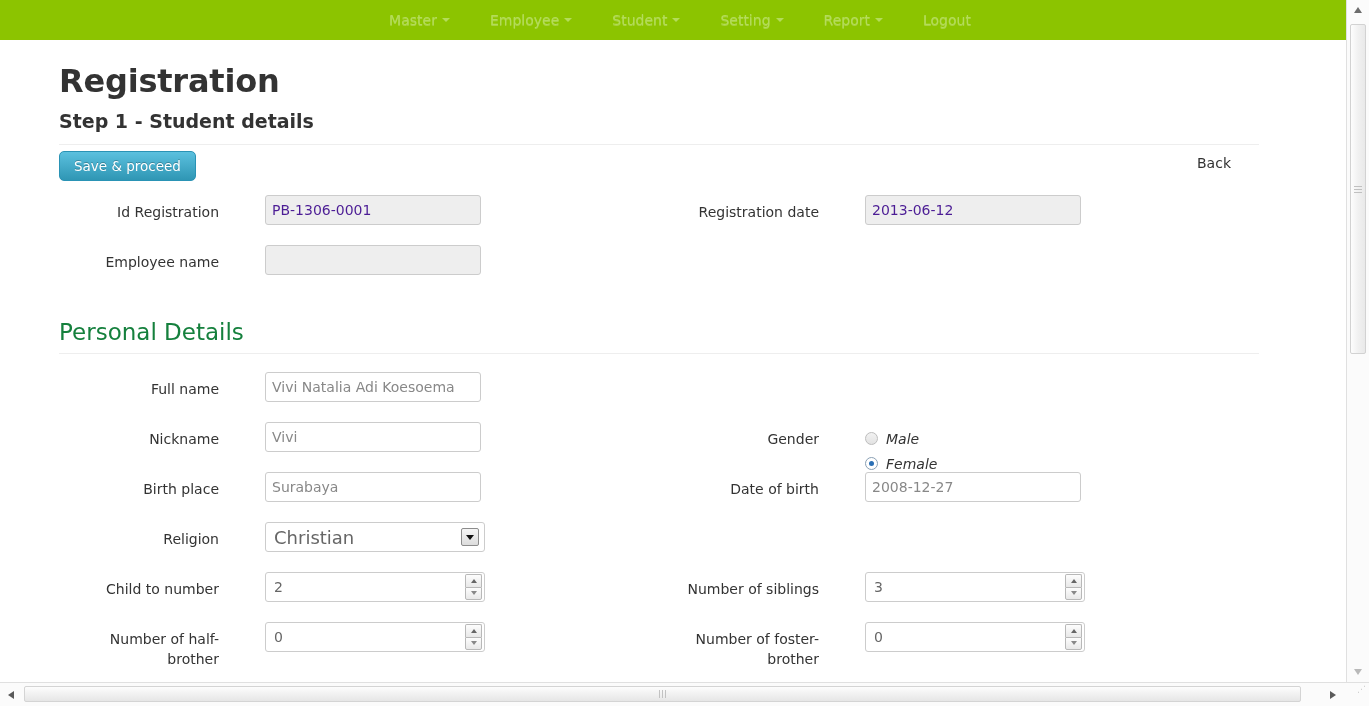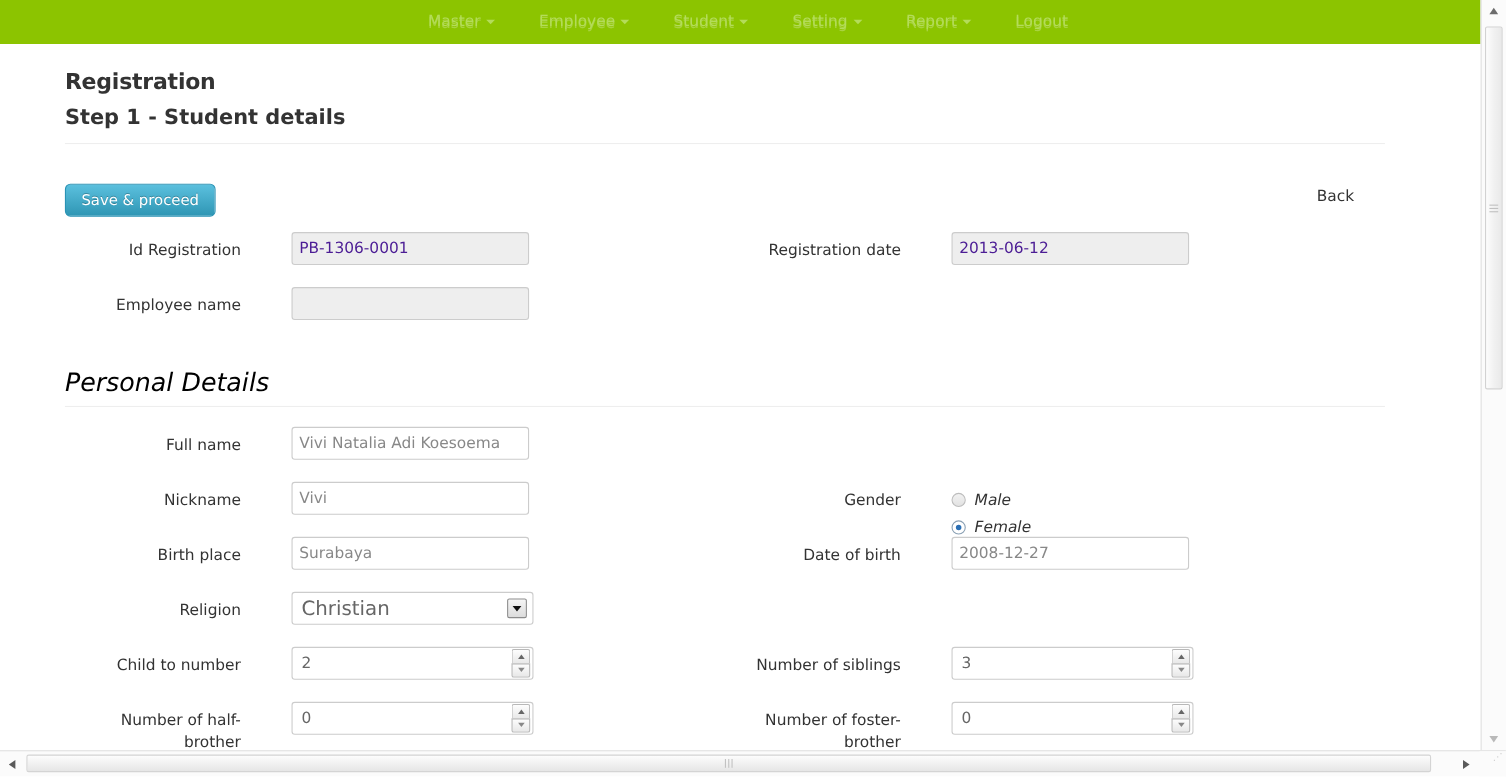--- a/index.html
+++ b/index.html
@@ -68,21 +68,21 @@
     padding: 0;
     overflow: hidden;
   }
   .container {
     width: 1200px;
     margin-left: 59px;
     padding-top: 12px;
   }
 
   h1.page-title {
-    font-size: 20px;
+    font-size: 32px;
     font-weight: bold;
     color: #333333;
     margin: 10px 0 4px 0;
     letter-spacing: -0.2px;
   }
   h2.step-title {
     font-size: 19px;
     font-weight: bold;
     color: #333333;
     margin: 10px 0 12px 0;
@@ -90,21 +90,21 @@
   .hr {
     border-top: 1px solid #eeeeee;
     width: 1200px;
     margin: 6px 0 0 0;
   }
 
   
   .action-row {
     position: relative;
     height: 48px;
-    margin-top: 32px;
+    margin-top: 2px;
   }
   .btn-primary {
     position: absolute;
     left: 0; top: 4px;
     height: 30px;
     padding: 0 14px;
     border: 1px solid #2a93b5;
     border-radius: 5px;
     background: linear-gradient(to bottom, #5bc0de 0%, #2f96b4 100%);
     color: #ffffff;
@@ -291,23 +291,22 @@
   }
   .radio-label {
     font-size: 14px;
     color: #333333;
     font-style: italic;
   }
 
   h2.section-title {
     font-size: 23px;
     font-weight: normal;
-    color: #000000;
+    color: #15803d;
     margin: 24px 0 0 0;
-    font-style: italic;
   }
   .hr-section {
     border-top: 1px solid #eeeeee;
     width: 1200px;
     margin: 8px 0 18px 0;
   }
 
   
   .vscroll {
     position: absolute;

